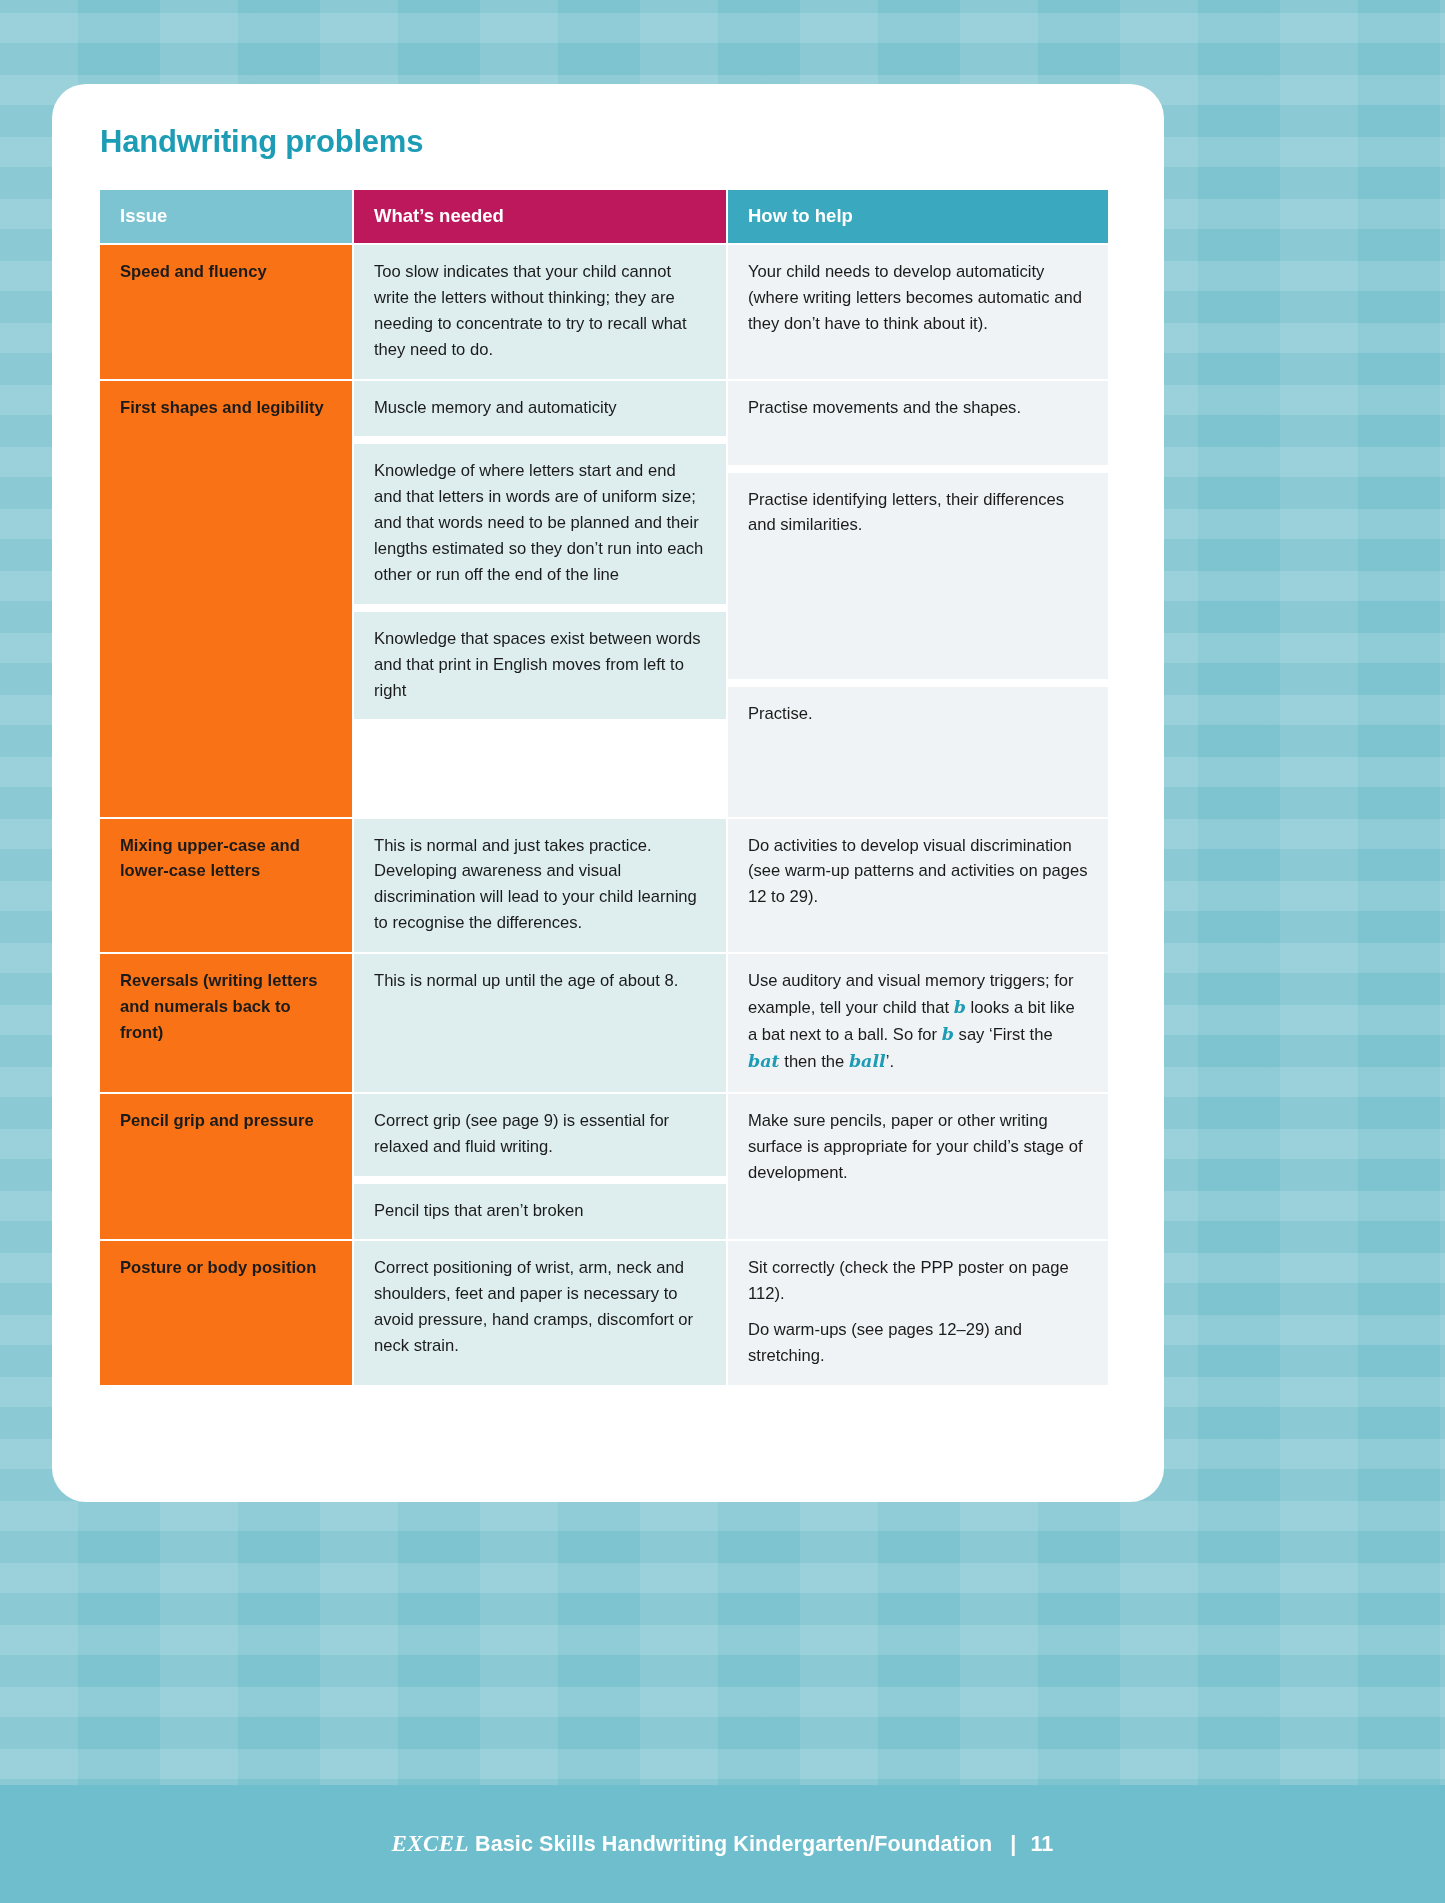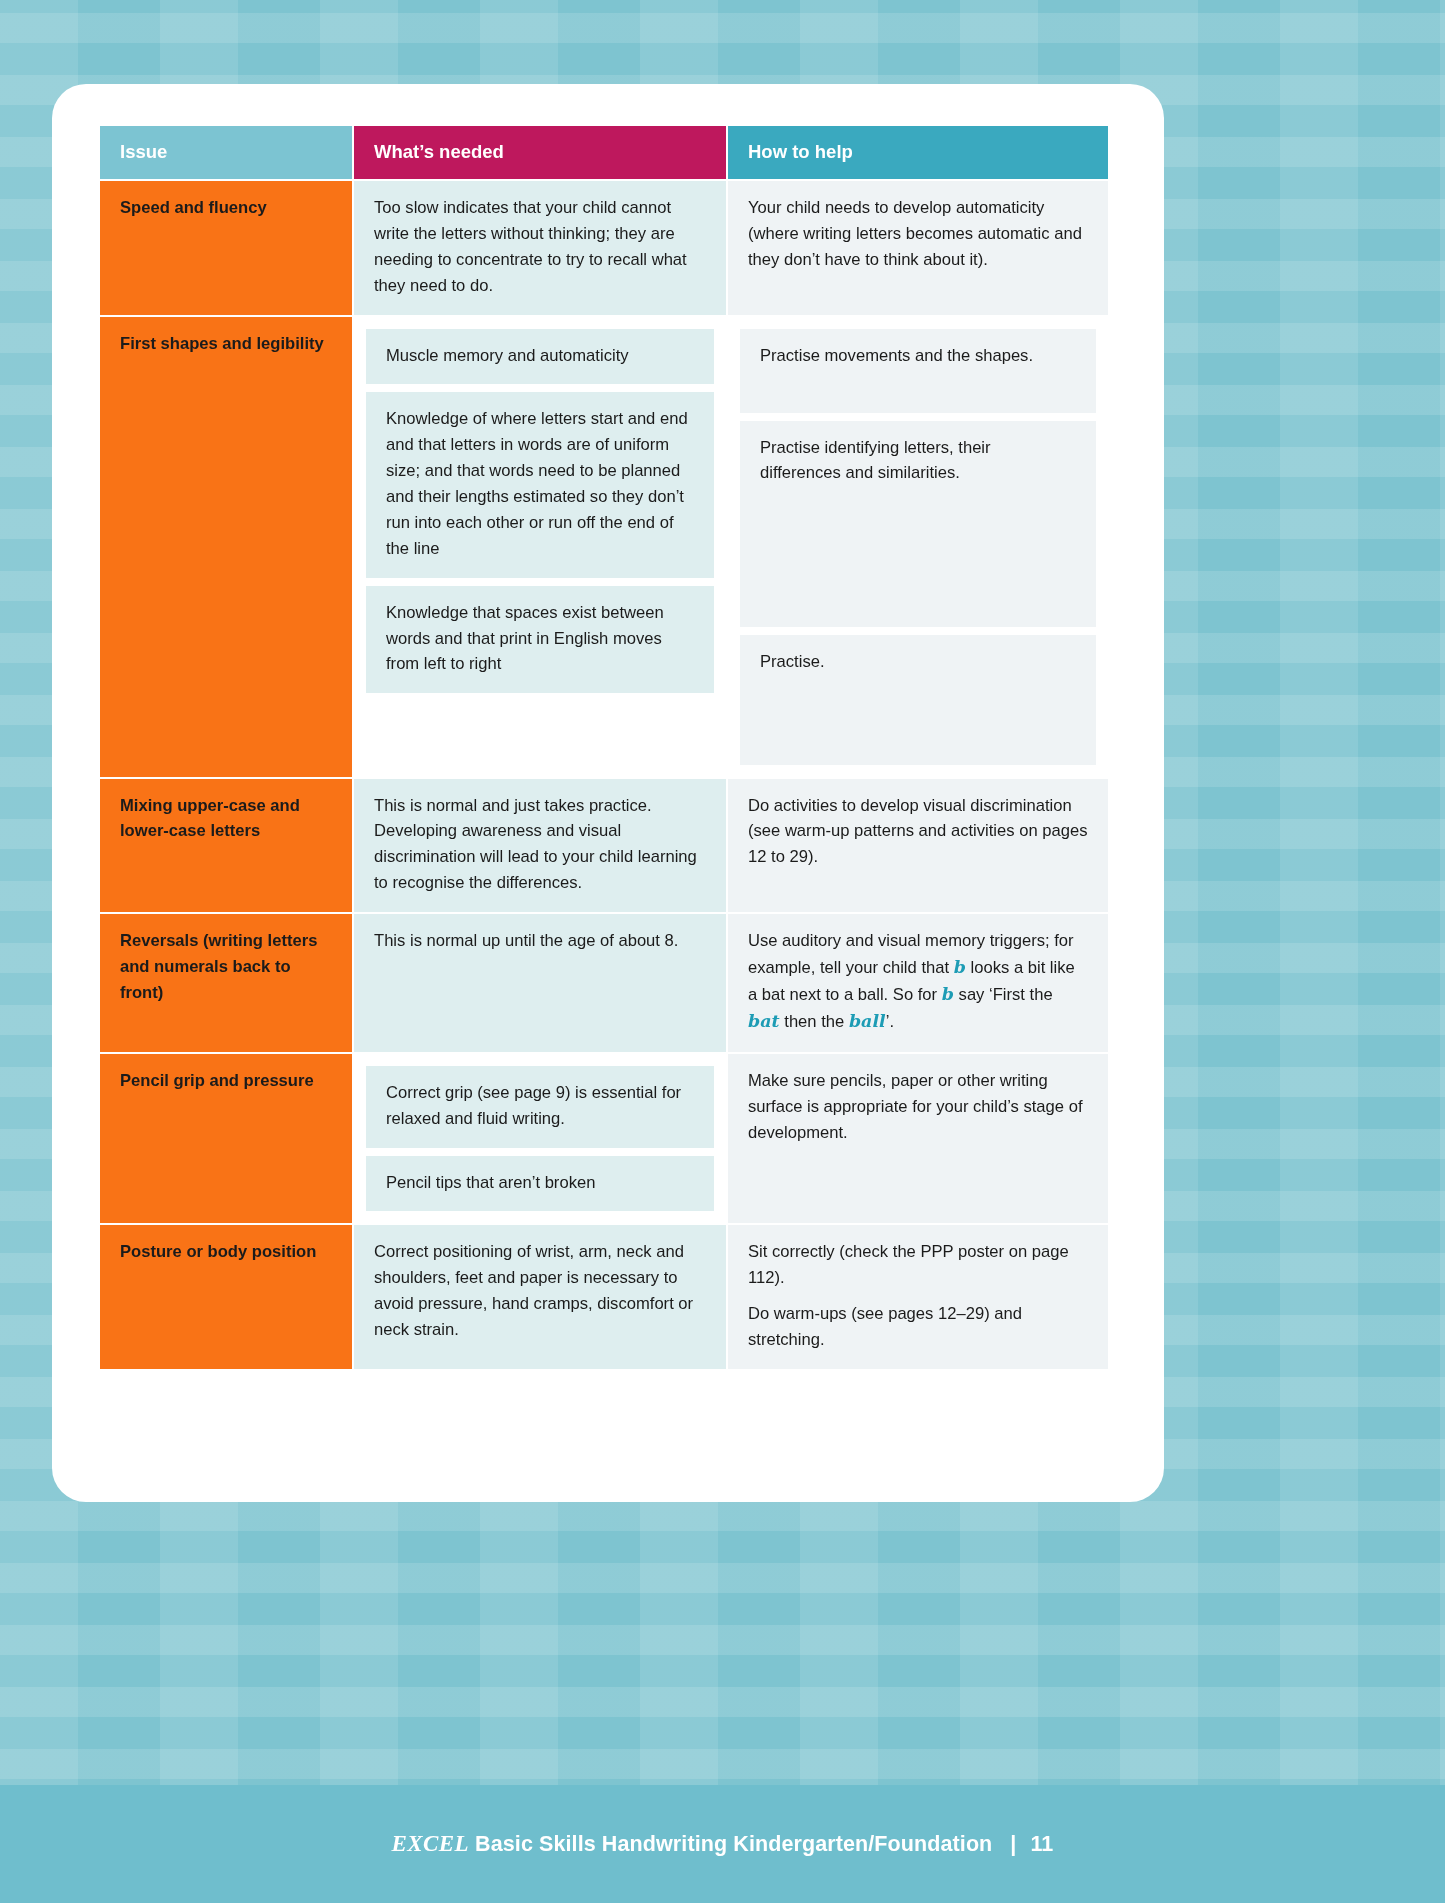--- a/index.html
+++ b/index.html
@@ -99,21 +99,21 @@
     padding-top: 16px;
   }
   td.c2 { background: #deeeef; }
   td.c3 { background: #eff3f5; }
 
   td p { margin: 0; }
   td p + p { margin-top: 10px; }
 
   
   .subwrap {
-    padding: 12px !important;
+    padding: 0 !important;
     background: transparent !important;
   }
   .subwrap .sub {
     font-size: 16.6px;
     line-height: 1.56;
     color: #1b1b1b;
     padding: 14px 20px 16px 20px;
   }
   .subwrap .sub + .sub { margin-top: 8px; }
   .subwrap.c2 .sub { background: #deeeef; }
@@ -161,20 +161,21 @@
   .footer-page { font-weight: bold; }
 </style>
 </head>
 <body>
 
 <div id="page-bg"></div>
 
 <div id="page-card">
   <div id="page-inner">
 
+    <h1 class="page-title">Handwriting problems</h1>
 
     <table class="problems">
       <colgroup>
         <col style="width:252px">
         <col style="width:372px">
         <col style="width:380px">
       </colgroup>
       <thead>
         <tr>
           <th class="c1">Issue</th>

